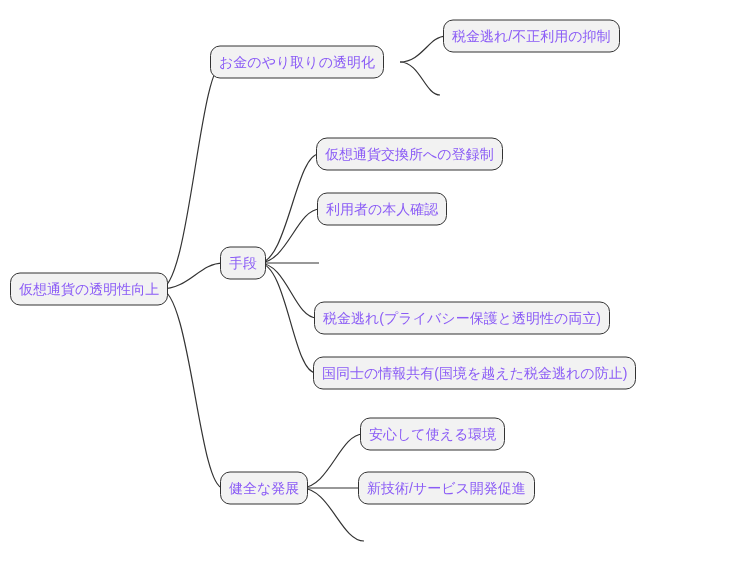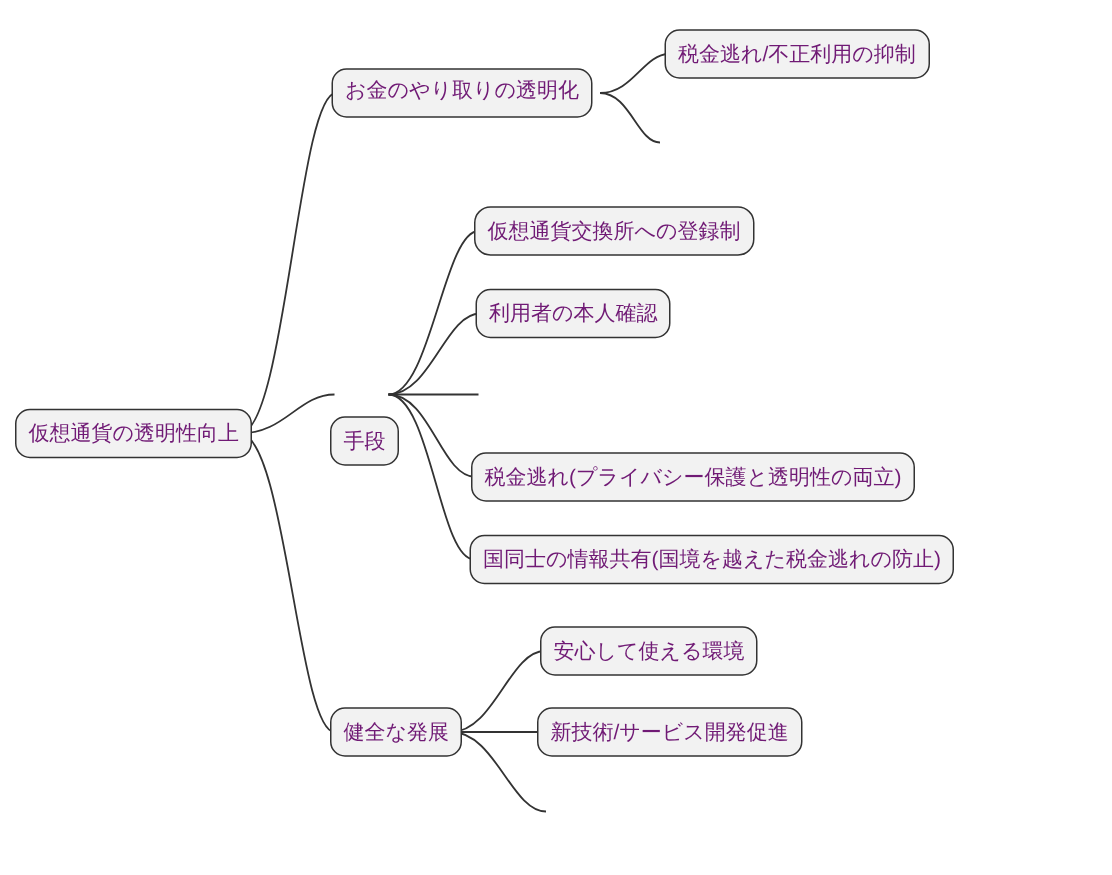--- a/index.html
+++ b/index.html
@@ -23,21 +23,21 @@
   }
   .node {
     position: absolute;
     transform: translateY(-50%);
     background: #f2f2f2;
     border: 1.5px solid #333333;
     border-radius: 10px;
     padding: 6px 8px;
     font-size: 14px;
     line-height: 19px;
-    color: #701a75;
+    color: #8b5cf6;
     white-space: nowrap;
     box-sizing: border-box;
   }
 </style>
 </head>
 <body>
 
 <div class="canvas">
 
   <svg class="edges" viewBox="0 0 741 583" xmlns="http://www.w3.org/2000/svg">
@@ -55,24 +55,24 @@
     <path d="M259,263 C287,263 294,318 317,318"></path>
     <path d="M259,263 C287,263 293,373 316,373"></path>
 
     <path d="M301,488 C329,488 340,434 363,434"></path>
     <path d="M301,488 L361,488"></path>
     <path d="M301,488 C330,488 341,541 364,541"></path>
   </svg>
 
   <div class="node" style="left:10px; top:289px;">仮想通貨の透明性向上</div>
 
-  <div class="node" style="left:221px; top:62px;font-family:Liberation Mono, monospace;">お金のやり取りの透明化</div>
+  <div class="node" style="left:210px; top:62px;">お金のやり取りの透明化</div>
   <div class="node" style="left:443px; top:36px;">税金逃れ/不正利用の抑制</div>
 
-  <div class="node" style="left:220px; top:263px;margin-top:31px;">手段</div>
+  <div class="node" style="left:220px; top:263px;">手段</div>
   <div class="node" style="left:316px; top:154px;border-radius:11px;">仮想通貨交換所への登録制</div>
   <div class="node" style="left:317px; top:209px;">利用者の本人確認</div>
   <div class="node" style="left:314px; top:318px;">税金逃れ(プライバシー保護と透明性の両立)</div>
   <div class="node" style="left:313px; top:373px;">国同士の情報共有(国境を越えた税金逃れの防止)</div>
 
   <div class="node" style="left:220px; top:488px;">健全な発展</div>
   <div class="node" style="left:358px; top:488px;">新技術/サービス開発促進</div>
   <div class="node" style="left:360px; top:434px;">安心して使える環境</div>
 
 </div>

